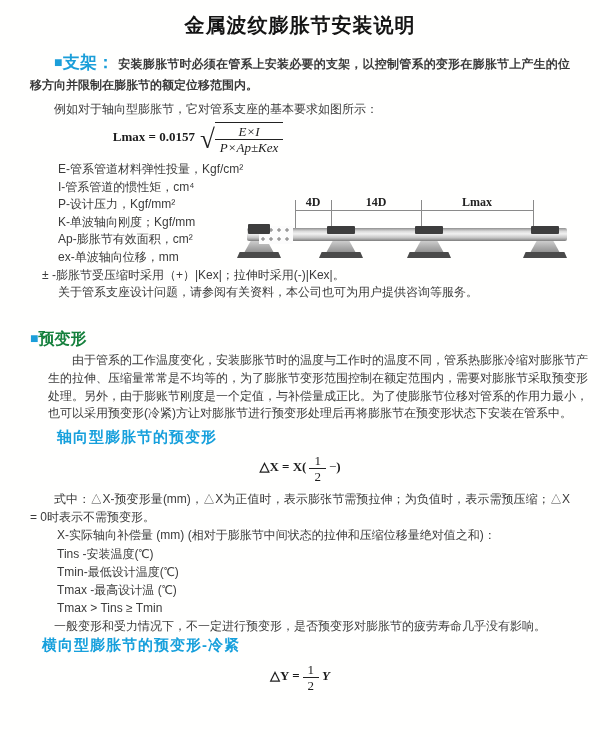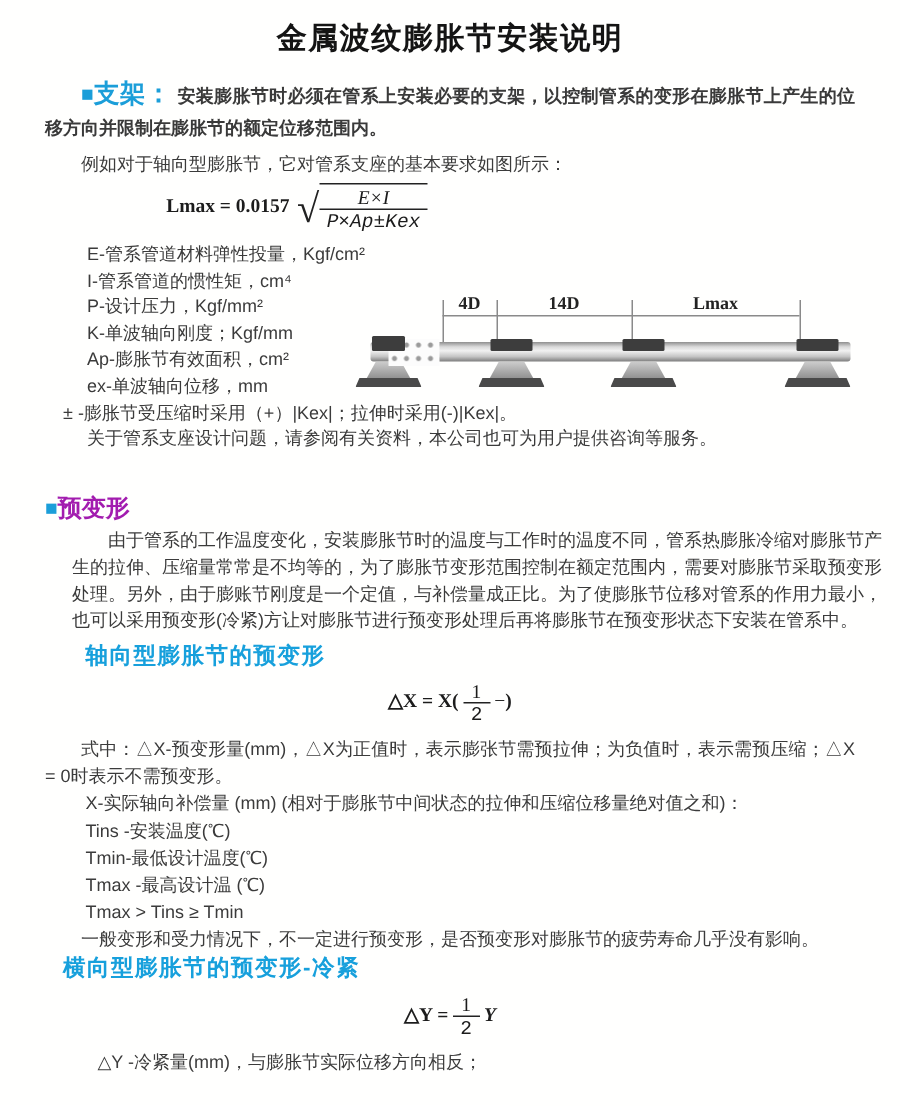--- a/index.html
+++ b/index.html
@@ -17,21 +17,21 @@
   .p-example{text-indent:2em;font-weight:normal;margin-top:3px;}
 
   
   .formula{font-family:"Liberation Serif",serif;color:#1c1c1c;font-size:13px;}
   .formula1{position:absolute;top:122px;left:0;width:66%;text-align:center;}
   .f-lead{font-weight:bold;}
   .radical{font-size:27px;font-weight:400;vertical-align:-7px;margin-left:5px;color:#222;}
   .radicand{display:inline-block;vertical-align:middle;border-top:1.5px solid #222;padding-top:1px;}
   .frac{display:inline-block;text-align:center;vertical-align:middle;margin:0 3px;}
   .fn{display:block;padding:0 5px;line-height:15px;}
-  .fd{display:block;border-top:1px solid #222;padding:0 5px;line-height:15px;font-family:Liberation Mono, monospace;}
+  .fd{display:block;border-top:1px solid #222;padding:0 5px;line-height:15px;}
   .f-it{font-style:italic;}
   .f-bold{font-weight:bold;}
 
   
   .defs{position:absolute;top:161px;left:30px;line-height:17.6px;width:540px;}
   .def-a{margin-left:12px;}
   .def-b{margin-left:28px;}
 
   
   .diagram{position:absolute;top:195px;left:243px;width:335px;height:72px;}
@@ -47,21 +47,21 @@
   .support{position:absolute;top:27px;width:44px;height:38px;}
   .collar{position:absolute;left:8px;top:4px;width:28px;height:8px;background:#3d3d3d;border-radius:1px;z-index:4;}
   .pedestal{position:absolute;left:7px;top:19px;width:30px;height:12px;
         background:linear-gradient(180deg,#cdcdcd,#8d8d8d);clip-path:polygon(22% 0,78% 0,100% 100%,0 100%);}
   .base{position:absolute;left:0;top:30px;width:44px;height:6px;background:#4a4a4a;
         clip-path:polygon(6% 0,94% 0,100% 100%,0 100%);}
   .anchor .collar{left:11px;width:22px;top:2px;height:10px;}
 
   
   .sec2-head{position:absolute;top:329px;left:30px;}
-  .sec2-label{color:#a21caf;font-size:16px;font-weight:bold;}
+  .sec2-label{color:#15803d;font-size:16px;font-weight:bold;}
   .sec2-para{position:absolute;top:352px;left:48px;width:540px;text-align:justify;
              line-height:17.8px;text-indent:2em;}
   .sub-head{position:absolute;font-size:15px;font-weight:bold;color:#17a0dc;letter-spacing:1px;}
   .axial-head{top:428px;left:57px;}
   .formula2{position:absolute;top:453px;left:0;width:100%;text-align:center;}
   .axial-block{position:absolute;top:490px;left:30px;width:540px;line-height:18.2px;}
   .axial-explain{text-indent:2em;text-align:justify;}
   .axial-item{margin-left:27px;}
   .axial-item-last{margin-left:0;text-indent:2em;}
   .lateral-head{top:636px;left:42px;}
@@ -152,15 +152,14 @@
     <div class="axial-item">Tmax &gt; Tins ≥ Tmin</div>
     <div class="axial-item-last">一般变形和受力情况下，不一定进行预变形，是否预变形对膨胀节的疲劳寿命几乎没有影响。</div>
   </div>
 
   <div class="sub-head lateral-head">横向型膨胀节的预变形-冷紧</div>
 
   <div class="formula formula3">
     <span class="f-bold">△Y =</span><span class="frac"><span class="fn">1</span><span class="fd">2</span></span><span class="f-bold f-it">Y</span>
   </div>
 
-  <div class="lateral-explain">△Y -冷紧量(mm)，与膨胀节实际位移方向相反；</div>
 
 </div>
 
 </body></html>

